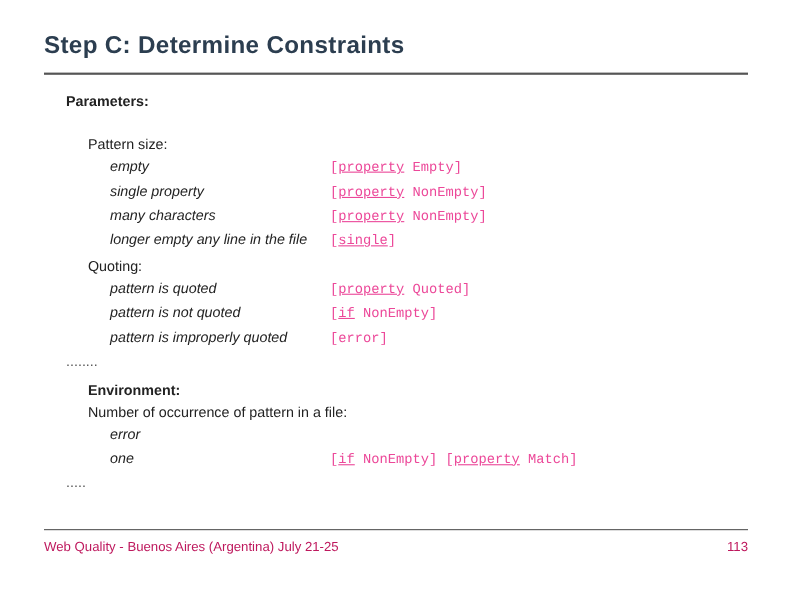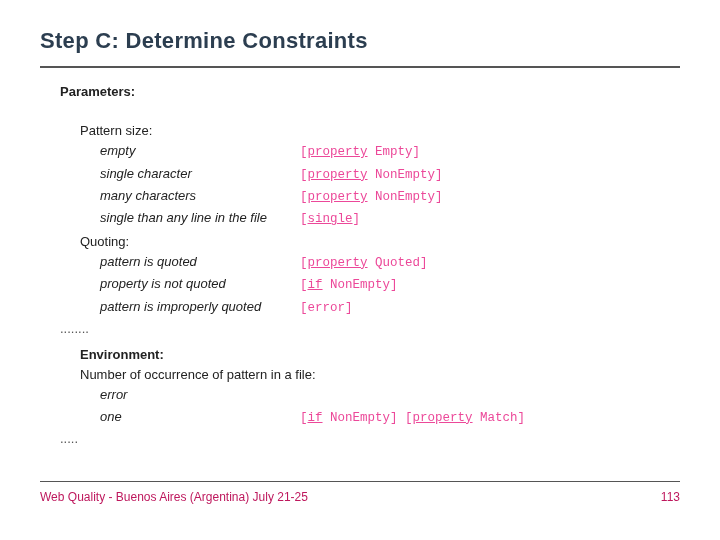--- a/index.html
+++ b/index.html
@@ -127,49 +127,49 @@
         <div>Pattern size:</div>
 
         <div class="indent1">
 
           <div class="row">
             <span class="row-label italic">empty</span>
             <span class="row-value mono">[<span class="underline">property</span> Empty]</span>
           </div>
 
           <div class="row">
-            <span class="row-label italic">single character</span>
+            <span class="row-label italic">single property</span>
             <span class="row-value mono">[<span class="underline">property</span> NonEmpty]</span>
           </div>
 
           <div class="row">
             <span class="row-label italic">many characters</span>
             <span class="row-value mono">[<span class="underline">property</span> NonEmpty]</span>
           </div>
 
           <div class="row">
-            <span class="row-label italic">single than any line in the file</span>
+            <span class="row-label italic">longer empty any line in the file</span>
             <span class="row-value mono">[<span class="underline">single</span>]</span>
           </div>
 
         </div>
       </div>
 
       <div class="quoting-section indent1">
         <div>Quoting:</div>
 
         <div class="indent1">
 
           <div class="row">
             <span class="row-label italic">pattern is quoted</span>
             <span class="row-value mono">[<span class="underline">property</span> Quoted]</span>
           </div>
 
           <div class="row">
-            <span class="row-label italic">property is not quoted</span>
+            <span class="row-label italic">pattern is not quoted</span>
             <span class="row-value mono">[<span class="underline">if</span> NonEmpty]</span>
           </div>
 
           <div class="row">
             <span class="row-label italic">pattern is improperly quoted</span>
             <span class="row-value mono">[error]</span>
           </div>
 
         </div>
       </div>

